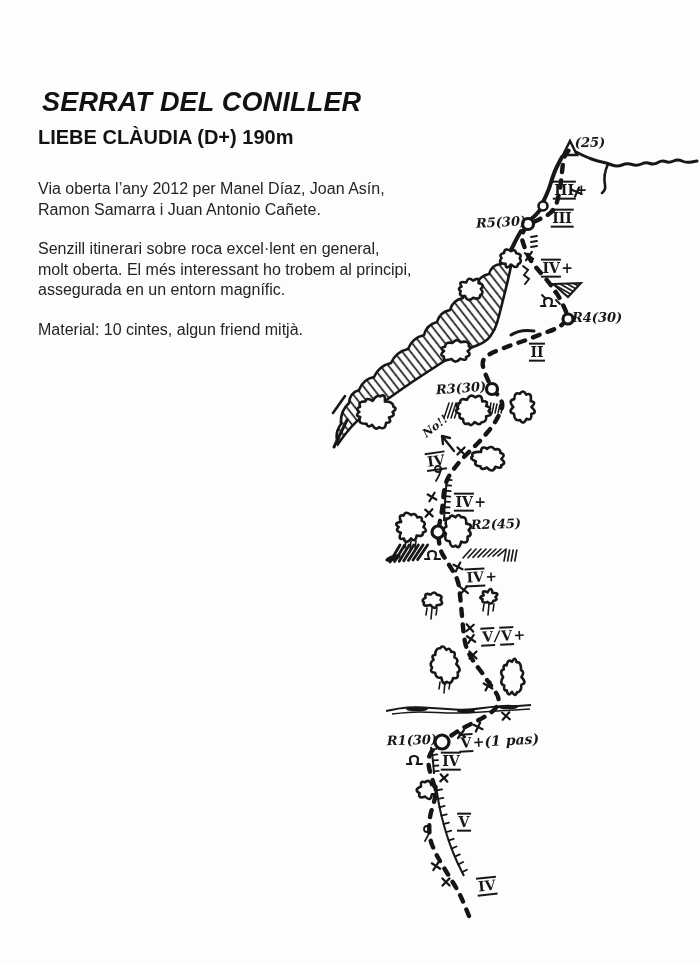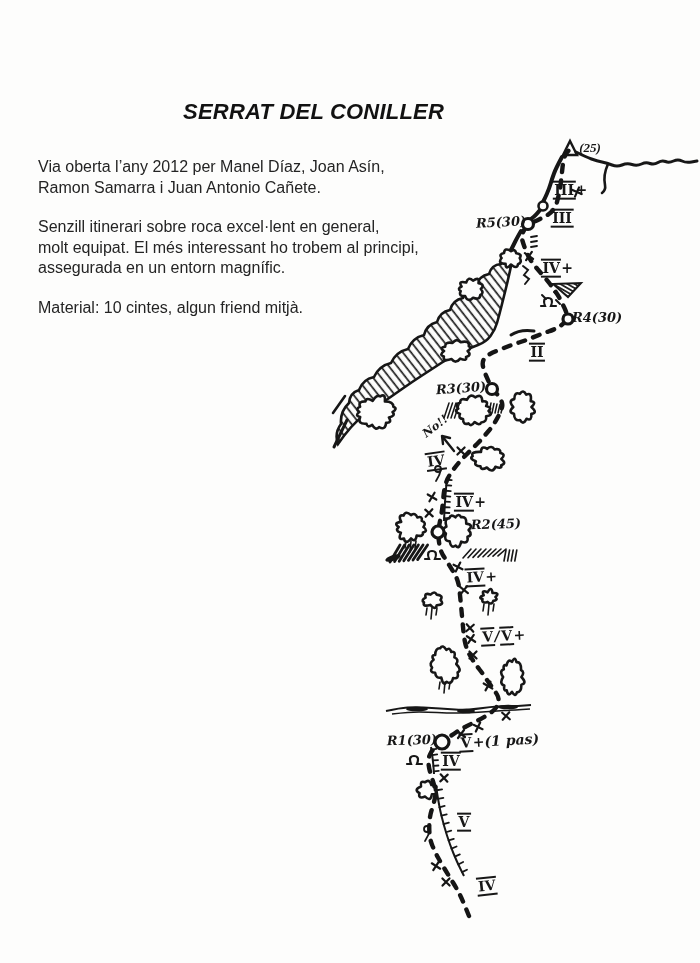--- a/index.html
+++ b/index.html
@@ -1,48 +1,49 @@
 <!DOCTYPE html>
 <html><head>
 <meta charset="utf-8">
 <style>
   html,body{margin:0;padding:0;background:#e8e8e8;}
   .page{position:relative;width:700px;height:963px;background:#fdfdfc;overflow:hidden;
         font-family:"Liberation Sans",sans-serif;color:#202020;}
   .text-block{position:absolute;left:38px;top:84px;width:420px;}
-  .title{font-style:italic;font-weight:800;font-size:22px;letter-spacing:.2px;color:#121212;
-         margin:14px;line-height:28px;font-family:"Liberation Sans",sans-serif;text-align:right;}
+  .title{font-style:italic;font-weight:800;font-size:27px;letter-spacing:.2px;color:#121212;
+         margin:4px;line-height:28px;font-family:"Liberation Sans",sans-serif;}
   .subtitle{font-weight:800;font-size:20px;color:#121212;margin:10px 0 0 0;line-height:22px;}
   .paras{margin-top:31px;font-size:16px;line-height:20.5px;color:#242424;}
   .para{margin:0 0 19px 0;}
   .line{white-space:nowrap;}
   svg{position:absolute;left:0;top:0;}
   .labels{position:absolute;left:0;top:0;width:700px;height:963px;pointer-events:none;}
   .lb{position:absolute;white-space:nowrap;color:#171717;
       font-family:"DejaVu Serif",serif;font-style:italic;font-weight:700;font-size:13px;}
   .lb.grade{font-size:14px;}
   .rn{font-style:normal;display:inline-block;border-top:2.2px solid currentColor;
       border-bottom:2.2px solid currentColor;padding:0 1.5px;line-height:1.05;}
   .lb.warn{font-size:11.5px;font-weight:700;}
 </style>
 </head>
 <body>
 
 <div class="page">
 
   <div class="text-block">
     <h1 class="title">SERRAT DEL CONILLER</h1>
+    <h2 class="subtitle">LIEBE CLÀUDIA (D+) 190m</h2>
     <div class="paras" id="paras">
         <div class="para">
           <div class="line">Via oberta l’any 2012 per Manel Díaz, Joan Asín,</div>
           <div class="line">Ramon Samarra i Juan Antonio Cañete.</div>
         </div>
         <div class="para">
           <div class="line">Senzill itinerari sobre roca excel·lent en general,</div>
-          <div class="line">molt equipat. El més interessant ho trobem al principi,</div>
+          <div class="line">molt oberta. El més interessant ho trobem al principi,</div>
           <div class="line">assegurada en un entorn magnífic.</div>
         </div>
         <div class="para">
           <div class="line">Material: 10 cintes, algun friend mitjà.</div>
         </div>
       </div>
   </div>
 
   <svg id="topo" width="700" height="963" viewBox="0 0 700 963">
     <defs>
@@ -230,21 +231,21 @@
         <g transform="translate(436,866) rotate(-4)">
           <path d="M-4,-3 L4,3 M-3,4 L3,-4" stroke="#151515" stroke-width="2.2" stroke-linecap="round" fill="none"></path>
         </g>
         <g transform="translate(446,882) rotate(7)">
           <path d="M-4,-3 L4,3 M-3,4 L3,-4" stroke="#151515" stroke-width="2.2" stroke-linecap="round" fill="none"></path>
         </g>
       </g>
   </svg>
 
   <div class="labels" id="labels">
-      <div class="lb " style="left: 590px; top: 148px; transform: translate(-50%, -50%) rotate(0deg); font-family: Liberation Serif, serif;">(25)</div>
+      <div class="lb " style="left: 590px; top: 142px; transform: translate(-50%, -50%) rotate(0deg);">(25)</div>
       <div class="lb " style="left: 412px; top: 740px; transform: translate(-50%, -50%) rotate(-2deg);">R1(30)</div>
       <div class="lb " style="left: 496px; top: 524px; transform: translate(-50%, -50%) rotate(-2deg);">R2(45)</div>
       <div class="lb " style="left: 461px; top: 388px; transform: translate(-50%, -50%) rotate(-4deg);">R3(30)</div>
       <div class="lb " style="left: 597px; top: 317px; transform: translate(-50%, -50%) rotate(0deg); text-align: center;">R4(30)</div>
       <div class="lb " style="left: 501px; top: 222px; transform: translate(-50%, -50%) rotate(-3deg);">R5(30)</div>
       <div class="lb grade" style="left: 570px; top: 190px; transform: translate(-50%, -50%) rotate(0deg);"><span class="rn">III</span>+</div>
       <div class="lb grade" style="left: 562px; top: 218px; transform: translate(-50%, -50%) rotate(0deg);"><span class="rn">III</span></div>
       <div class="lb grade" style="left: 557px; top: 268px; transform: translate(-50%, -50%) rotate(0deg);"><span class="rn">IV</span>+</div>
       <div class="lb grade" style="left: 537px; top: 352px; transform: translate(-50%, -50%) rotate(0deg);"><span class="rn">II</span></div>
       <div class="lb grade" style="left: 436px; top: 461px; transform: translate(-50%, -50%) rotate(-8deg);"><span class="rn">IV</span></div>

